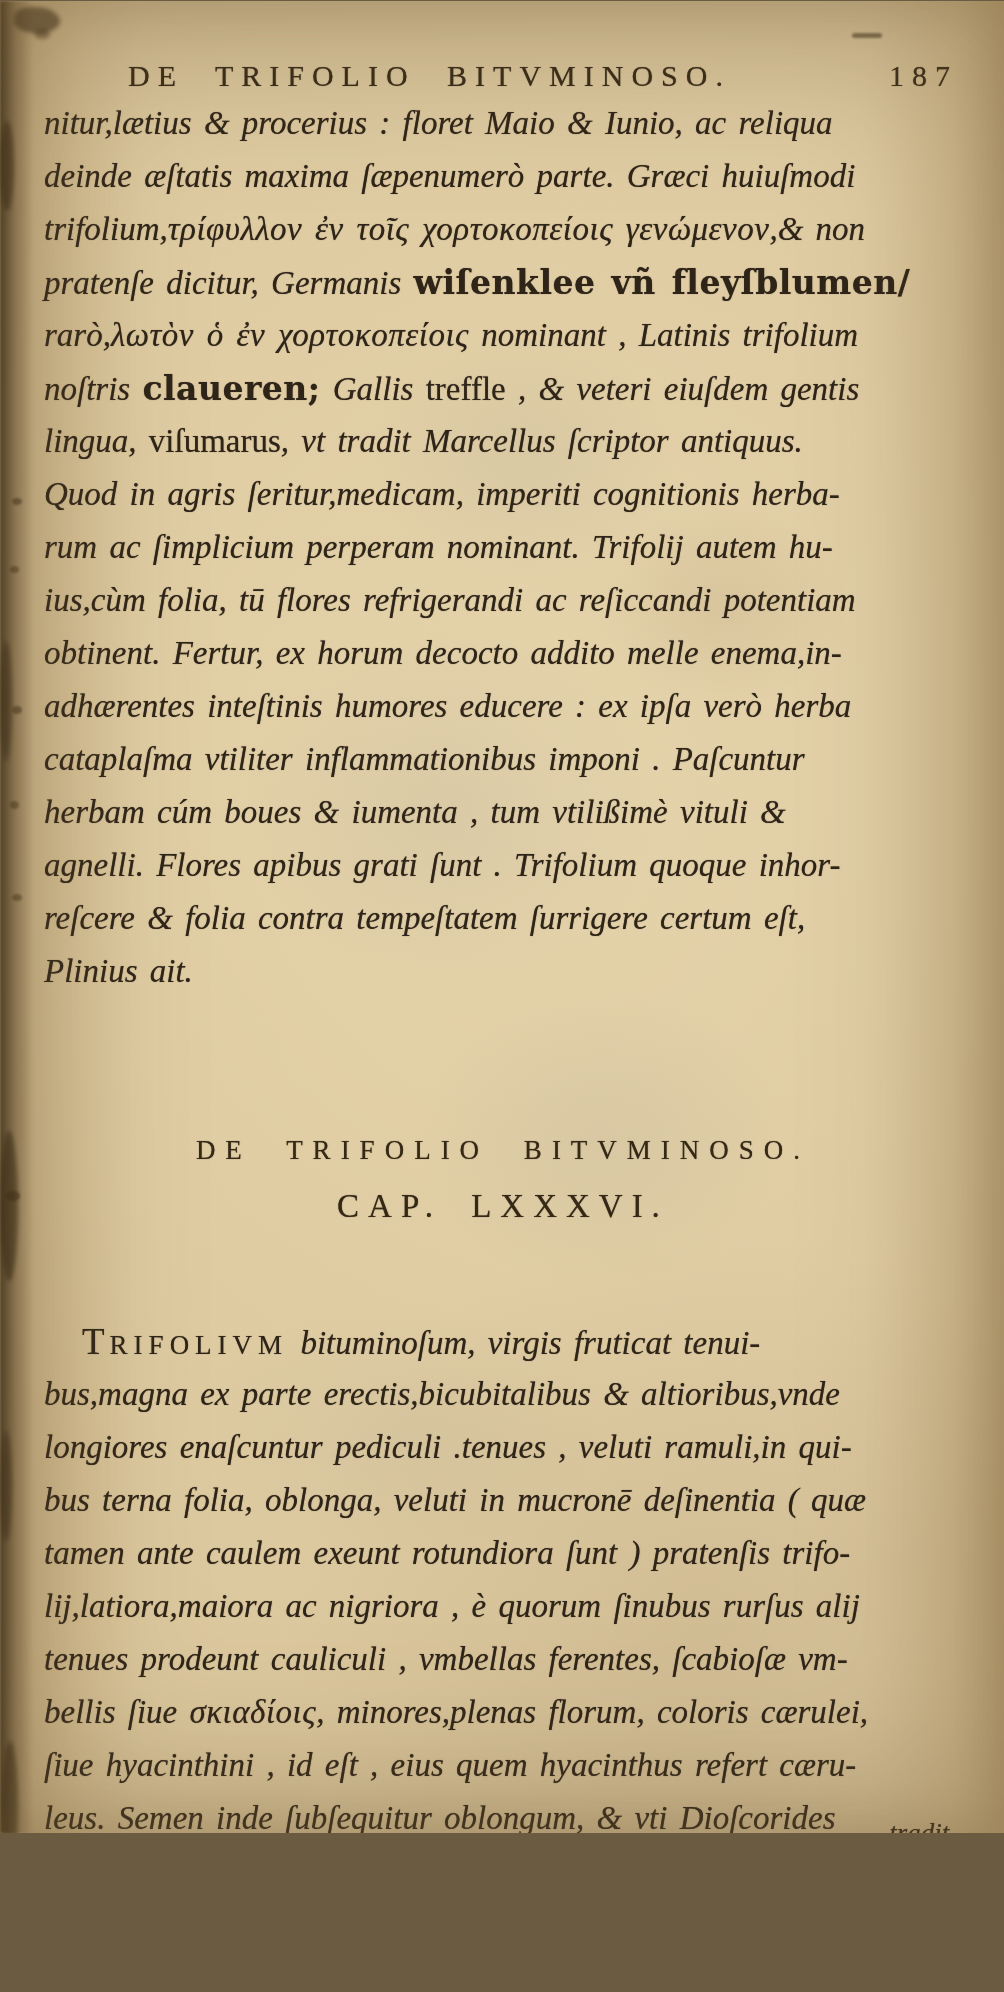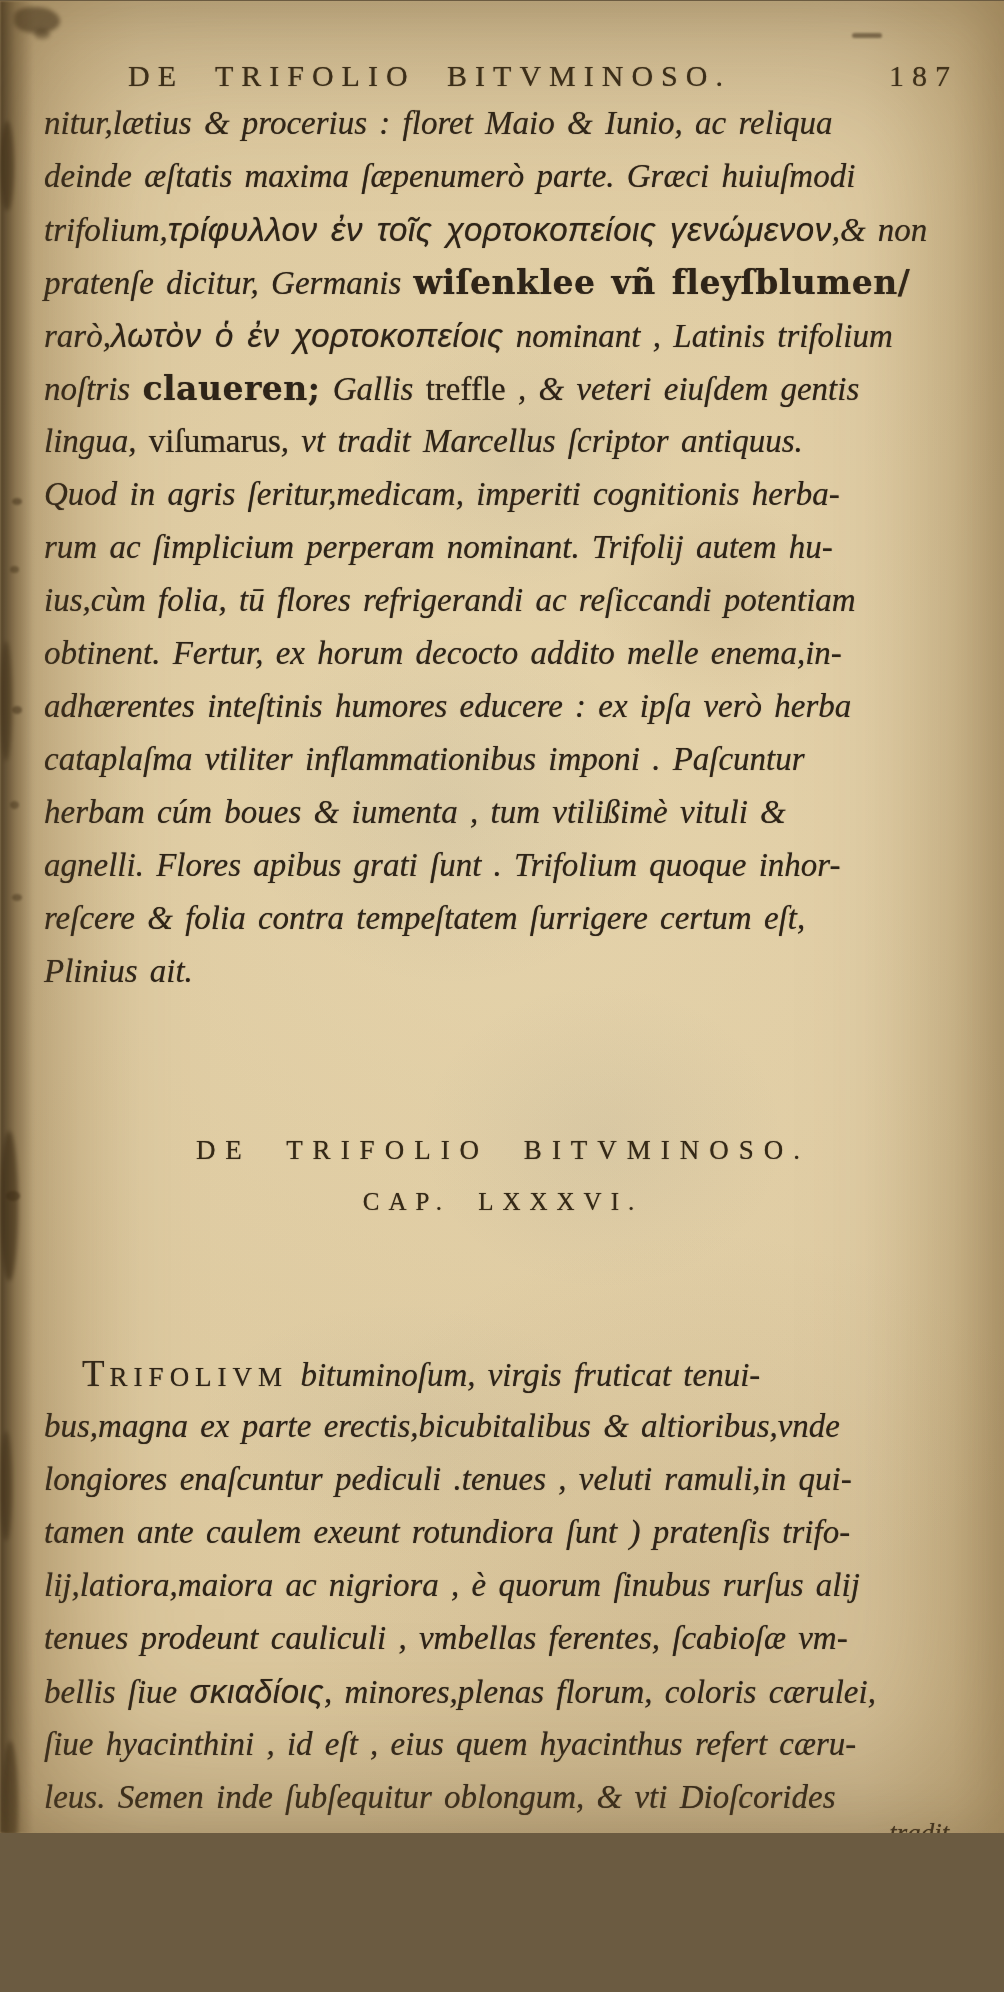--- a/index.html
+++ b/index.html
@@ -53,39 +53,39 @@
   .running-head{
     position:absolute;left:42px;right:46px;top:58px;
     display:flex;justify-content:space-between;align-items:baseline;
     font-size:30px;letter-spacing:8px;word-spacing:16px;color:#352916;
     text-shadow:0 0 1px rgba(46,36,24,.7);
   }
   .rh-title{margin-left:86px;}
 
   .tb{position:absolute;left:44px;width:918px;}
   .tb1{top:96px;}
-  .tb2{top:1346px;}
+  .tb2{top:1314px;}
   .line{
     height:53px;line-height:53px;white-space:nowrap;
     font-style:italic;font-size:33px;word-spacing:4px;
     text-shadow:0 0 1px rgba(46,36,24,.65);
   }
   .tb2 .line:first-child{padding-left:38px;}
-  .greek{font-family:Liberation Sans, sans-serif;letter-spacing:.5px;}
+  .greek{font-family:Liberation Serif, serif;letter-spacing:.5px;}
   .bl{font-style:normal;font-weight:700;font-family:"DejaVu Serif",serif;letter-spacing:.5px;}
   .rom{font-style:normal;}
   .cap-initial{font-style:normal;font-size:37px;letter-spacing:5px;}
   .caps-sp{font-style:normal;font-size:27px;letter-spacing:6px;}
 
   .chapter-head{
     position:absolute;left:44px;width:918px;top:1134px;text-align:center;color:#352916;
     text-shadow:0 0 1px rgba(46,36,24,.7);
   }
   .ch-title{font-size:27px;letter-spacing:10px;word-spacing:18px;}
-  .ch-cap{font-size:25px;letter-spacing:9px;word-spacing:12px;margin-top:22px;}
+  .ch-cap{font-size:33px;letter-spacing:9px;word-spacing:12px;margin-top:22px;}
 
   .catchword{
     position:absolute;right:48px;top:1806px;
     font-style:italic;font-size:27px;line-height:53px;
     text-shadow:0 0 1px rgba(46,36,24,.65);
   }
 </style>
 </head>
 <body>
 
@@ -135,20 +135,21 @@
 
   <section class="chapter-head">
     <div class="ch-title">DE TRIFOLIO BITVMINOSO.</div>
     <div class="ch-cap">CAP. LXXXVI.</div>
   </section>
 
   <main class="tb tb2">
     <div class="line"><span class="cap-initial">T</span><span class="caps-sp">RIFOLIVM</span><span> bituminoſum, virgis fruticat tenui-</span></div>
     <div class="line">bus,magna ex parte erectis,bicubitalibus &amp; altioribus,vnde</div>
     <div class="line">longiores enaſcuntur pediculi .tenues , veluti ramuli,in qui-</div>
+    <div class="line">bus terna folia, oblonga, veluti in mucronē deſinentia ( quæ</div>
     <div class="line">tamen ante caulem exeunt rotundiora ſunt ) pratenſis trifo-</div>
     <div class="line">lij,latiora,maiora ac nigriora , è quorum ſinubus rurſus alij</div>
     <div class="line">tenues prodeunt cauliculi , vmbellas ferentes, ſcabioſæ vm-</div>
     <div class="line"><span>bellis ſiue </span><span class="greek">σκιαδίοις</span><span>, minores,plenas florum, coloris cærulei,</span></div>
     <div class="line">ſiue hyacinthini , id eſt , eius quem hyacinthus refert cæru-</div>
     <div class="line">leus. Semen inde ſubſequitur oblongum, &amp; vti Dioſcorides</div>
   </main>
 
   <div class="catchword">tradit,</div>
 

